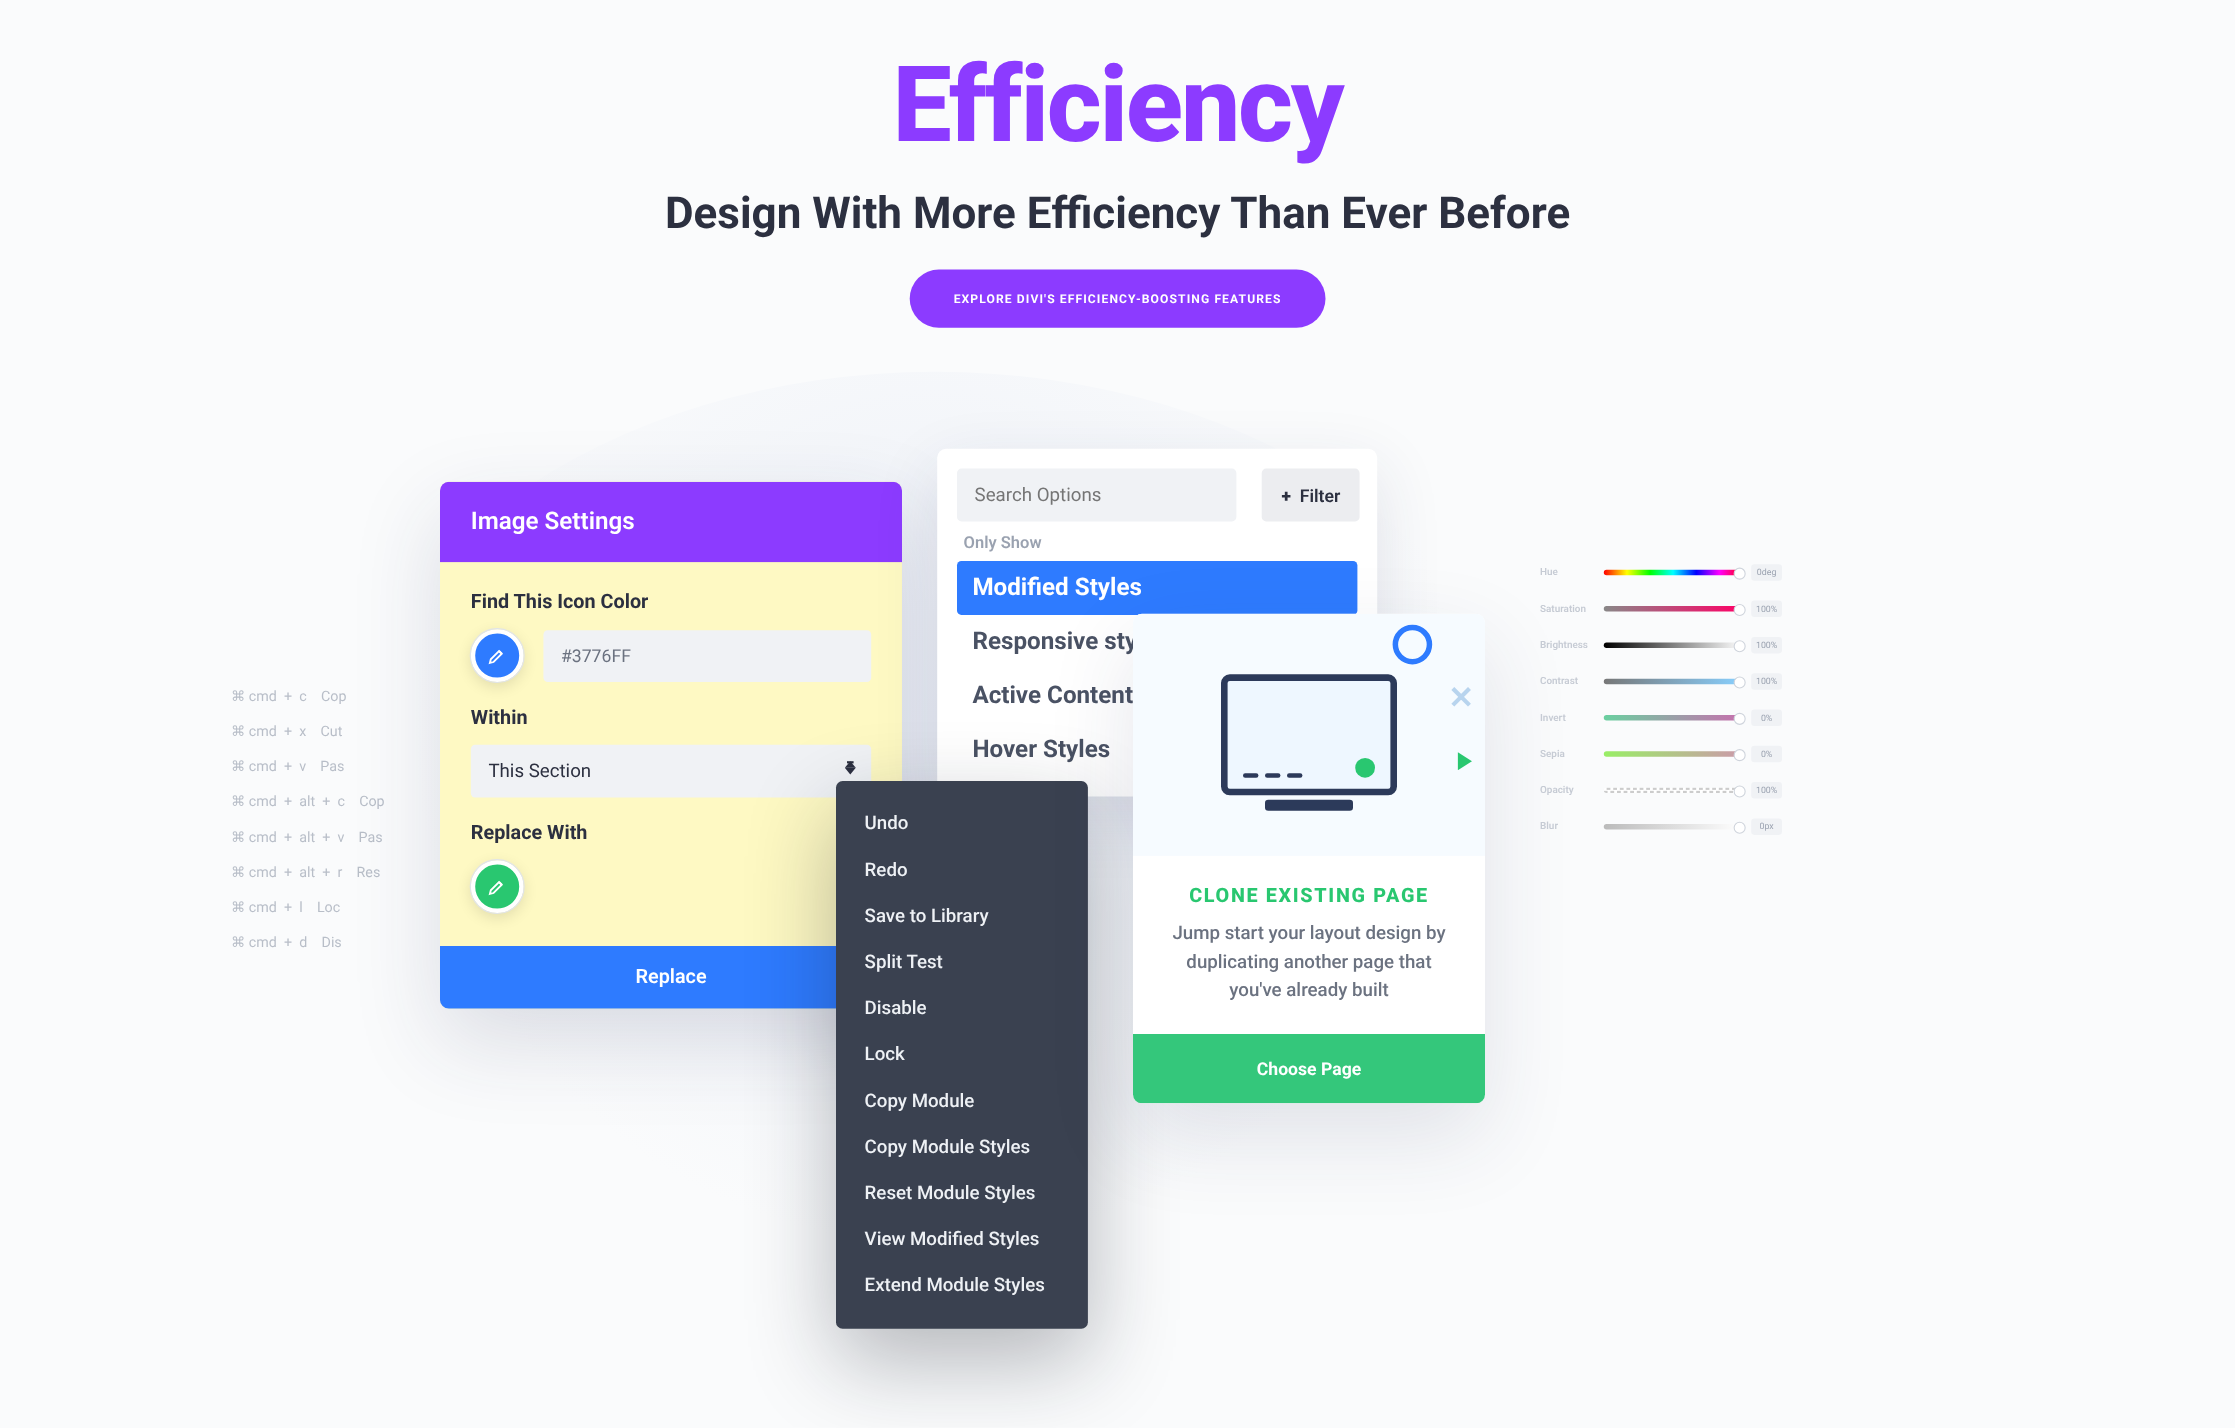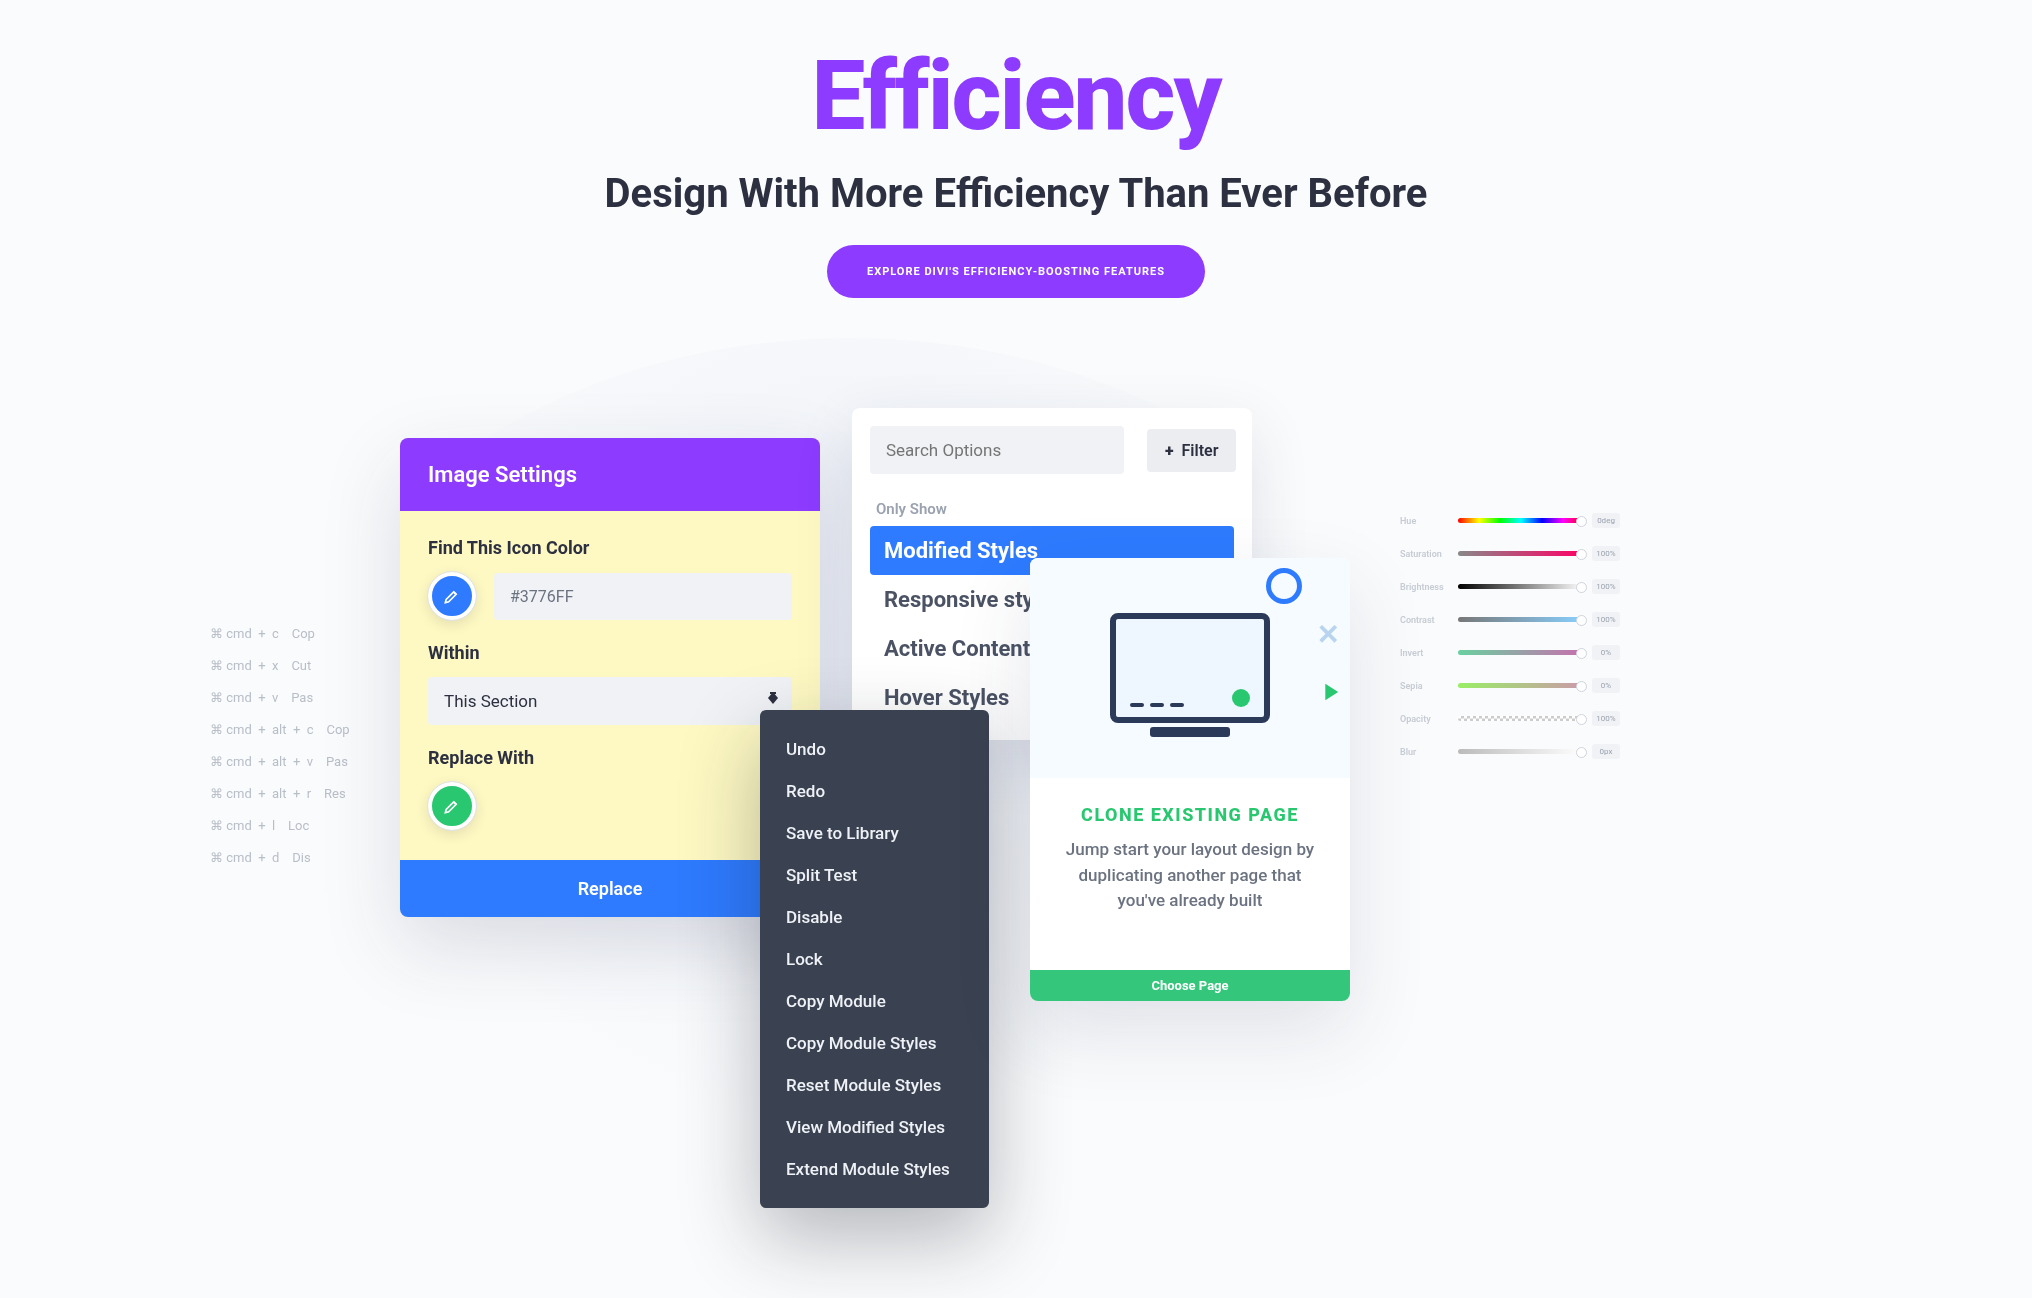--- a/index.html
+++ b/index.html
@@ -26,21 +26,21 @@
 .panel-image .picker.green { background: #29c770; border: 4px solid #fff; outline: 1px solid #e0e4ea; }
 .panel-image .picker svg { width: 20px; height: 20px; }
 .panel-image .text-input { flex: 1; background: #f0f2f5; border: none; padding: 14px 16px; font-size: 16px; color: #6b7280; border-radius: 4px; }
 .panel-image .select-box { background: #f0f2f5; padding: 14px 16px; font-size: 17px; color: #2c3040; border-radius: 4px; position: relative; margin-bottom: 22px; }
 .panel-image .select-box::after { content: ''; position: absolute; right: 14px; top: 50%; transform: translateY(-50%); width: 0; height: 0; border-left: 5px solid transparent; border-right: 5px solid transparent; border-top: 6px solid #2c3040; box-shadow: 0 -8px 0 -2px #2c3040; }
 .panel-image .select-box::before { content: ''; position: absolute; right: 14px; top: 38%; transform: translateY(-50%); width: 0; height: 0; border-left: 5px solid transparent; border-right: 5px solid transparent; border-bottom: 6px solid #2c3040; }
 .panel-image .replace-btn { width: 100%; background: #2e7bff; color: #fff; font-size: 18px; font-weight: 600; padding: 18px; border: none; cursor: pointer; margin-top: 8px; }
 
 
 .panel-search { position: absolute; left: 852px; top: 70px; width: 400px; background: #fff; border-radius: 8px; box-shadow: 0 20px 60px rgba(40,50,90,0.12); padding: 18px; }
-.panel-search .search-row { display: flex; gap: 23px; margin-bottom: 16px; align-items: center; }
+.panel-search .search-row { display: flex; gap: 23px; margin-bottom: 0; }
 .panel-search .search-input { flex: 1; background: #f0f2f5; border: none; padding: 14px 16px; font-size: 17px; color: #9aa2b0; border-radius: 4px; }
 .panel-search .filter-btn { background: #ecedf0; border: none; padding: 12px 18px; font-size: 16px; font-weight: 600; color: #2c3040; border-radius: 4px; cursor: pointer; display: flex; align-items: center; gap: 8px; }
 .panel-search .section-label { font-size: 15px; color: #9aa2b0; font-weight: 600; padding: 10px 6px 8px; }
 .panel-search .opt { padding: 12px 14px; font-size: 22px; font-weight: 700; color: #4a5264; border-radius: 4px; cursor: pointer; }
 .panel-search .opt.active { background: #2e7bff; color: #fff; }
 
 
 .ctx-menu { position: absolute; left: 760px; top: 372px; width: 229px; background: #3a4150; border-radius: 6px; box-shadow: 0 30px 80px rgba(20,25,40,0.3); padding: 18px 0; }
 .ctx-menu .item { color: #eef1f5; font-size: 17px; font-weight: 500; padding: 11px 26px; cursor: pointer; }
 
@@ -50,21 +50,21 @@
 .clone-card .illus .circle { width: 36px; height: 36px; border: 5px solid #2e7bff; border-radius: 50%; position: absolute; top: 10px; right: 48px; }
 .clone-card .illus .x { position: absolute; top: 60px; right: 10px; font-size: 28px; font-weight: 900; color: #b8d4ee; }
 .clone-card .illus .play { position: absolute; top: 120px; right: 6px; color: #29c770; }
 .clone-card .illus .monitor { width: 160px; height: 110px; border: 6px solid #2c3a5a; border-radius: 8px; background: #eef7ff; position: relative; }
 .clone-card .illus .monitor::after { content:''; position:absolute; bottom:-20px; left:50%; transform:translateX(-50%); width:80px; height:10px; background:#2c3a5a; border-radius:3px; }
 .clone-card .illus .monitor .dot { width:18px; height:18px; background:#29c770; border-radius:50%; position:absolute; bottom:10px; right:14px; }
 .clone-card .illus .monitor .bars { position:absolute; bottom:10px; left:14px; display:flex; gap:6px; }
 .clone-card .illus .monitor .bars span { width:14px; height:4px; background:#2c3a5a; border-radius:2px; display:block; }
 .clone-card .title { color: #29c770; font-size: 18px; font-weight: 800; letter-spacing: 1.5px; padding: 26px 20px 12px; }
 .clone-card .desc { color: #6b7280; font-size: 17px; font-weight: 500; line-height: 1.5; padding: 0 30px 26px; }
-.clone-card .choose-btn { width: 100%; background: #34c77b; color: #fff; font-size: 13px; font-weight: 700; padding: 8px; border: none; cursor: pointer; margin-top: 30px; }
+.clone-card .choose-btn { width: 100%; background: #34c77b; color: #fff; font-size: 16px; font-weight: 700; padding: 22px; border: none; cursor: pointer; }
 
 
 .sliders { position: absolute; left: 1400px; top: 175px; width: 220px; color: #c6cbd4; font-size: 9px; }
 .sliders .row { display: flex; align-items: center; gap: 8px; margin-bottom: 18px; }
 .sliders .lbl { width: 50px; font-weight: 600; }
 .sliders .track { flex: 1; height: 5px; border-radius: 3px; position: relative; }
 .sliders .track::after { content:''; position:absolute; right:-3px; top:-2px; width:9px; height:9px; background:#fff; border:1px solid #cfd4dc; border-radius:50%; }
 .sliders .val { width: 28px; text-align:center; background:#f0f2f5; padding:3px 4px; border-radius:3px; font-size:8px; color:#9aa2b0; }
 
 .background-halo { position: absolute; left: 300px; top: 0; width: 1100px; height: 800px; background: radial-gradient(circle at 50% 40%, rgba(230,235,245,0.7), transparent 65%); border-radius: 50%; z-index: -1; }

